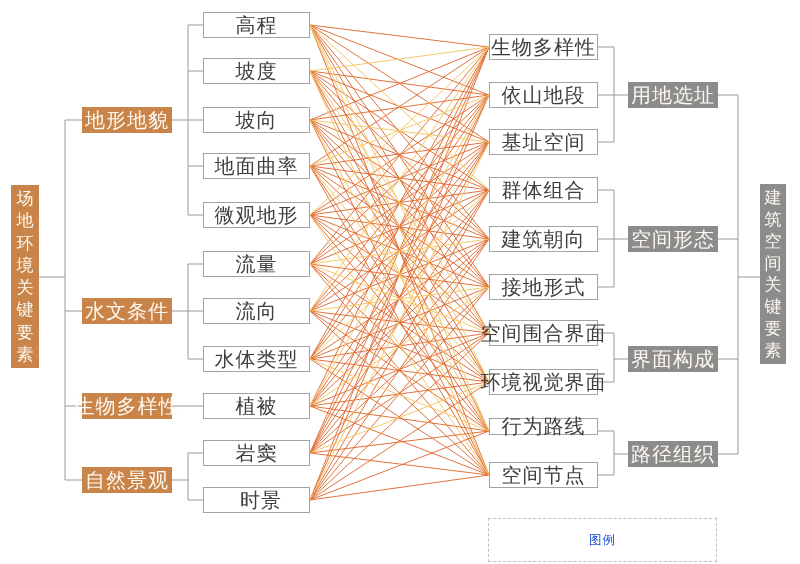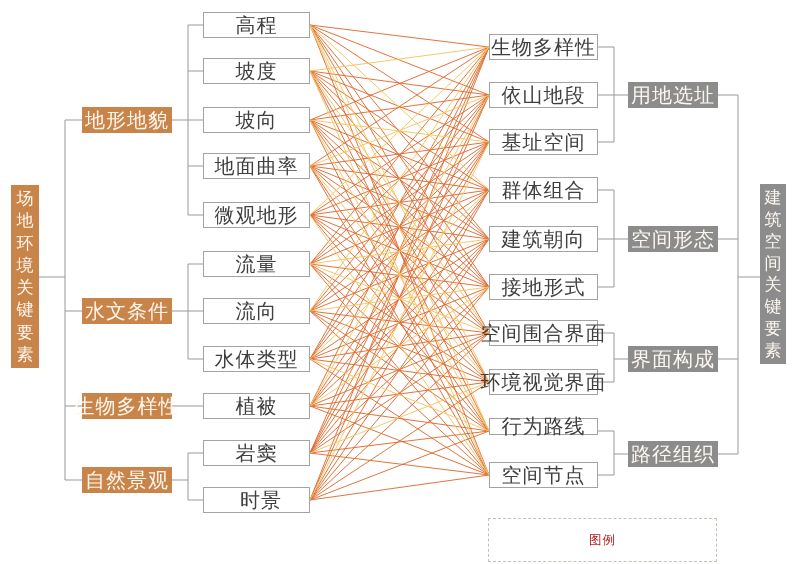--- a/index.html
+++ b/index.html
@@ -14,21 +14,21 @@
   }
   .item-box{background:#ffffff;border:1px solid #A3A3A3;color:#3F3F3F;}
   .group-box{color:#FDF7EF;}
   .vbar{
     position:absolute;display:flex;flex-direction:column;align-items:center;
     justify-content:space-evenly;color:#FDF7EF;font-size:17px;letter-spacing:0;
   }
   .vbar span{display:block;line-height:1;}
   .legend{
     position:absolute;left:488px;top:518px;width:229px;height:44px;
-    border:1px dashed #C7BFB2;box-sizing:border-box;color:#b91c1c;
+    border:1px dashed #C7BFB2;box-sizing:border-box;color:#1d4ed8;
     display:flex;flex-direction:column;align-items:center;justify-content:center;gap:3px;
   }
   .legend-title{font-size:12.5px;letter-spacing:1px;}
   .legend-row{display:flex;align-items:center;gap:10px;font-size:12px;letter-spacing:1px;}
   .legend-line{display:inline-block;width:46px;border-radius:2px;}
   .legend-line.direct{height:3px;}
   .legend-line.indirect{height:2px;}
 </style>
 </head>
 <body>

